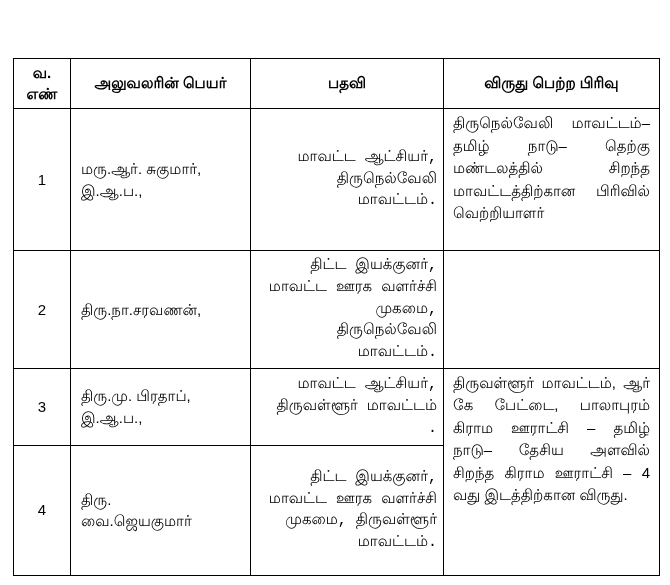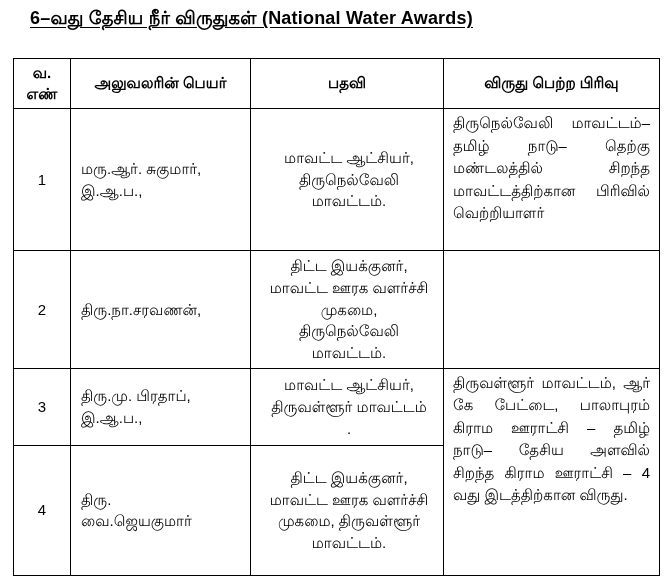--- a/index.html
+++ b/index.html
@@ -55,39 +55,39 @@
     text-align: center;
     vertical-align: middle;
   }
   td.name {
     text-align: left;
     vertical-align: middle;
     padding: 4px 6px 4px 10px;
     white-space: pre-line;
   }
   td.desig {
-    text-align: center;
+    text-align: right;
     vertical-align: middle;
     padding: 4px 6px 4px 10px;
     white-space: pre-line;
+    font-family: Liberation Mono, monospace;
   }
   td.award {
     text-align: justify;
     vertical-align: top;
     padding: 3px 9px 3px 9px;
     line-height: 1.5;
     margin-top: 48px;
   }
 </style>
 </head>
 <body>
 
 <div class="page">
 
-  <div class="doc-title">6–வது தேசிய நீர் விருதுகள் (National Water Awards)</div>
 
   <table class="awards">
     <colgroup>
       <col style="width:57px">
       <col style="width:180px">
       <col style="width:193px">
       <col style="width:216px">
     </colgroup>
     <thead>
       <tr class="h-row">

